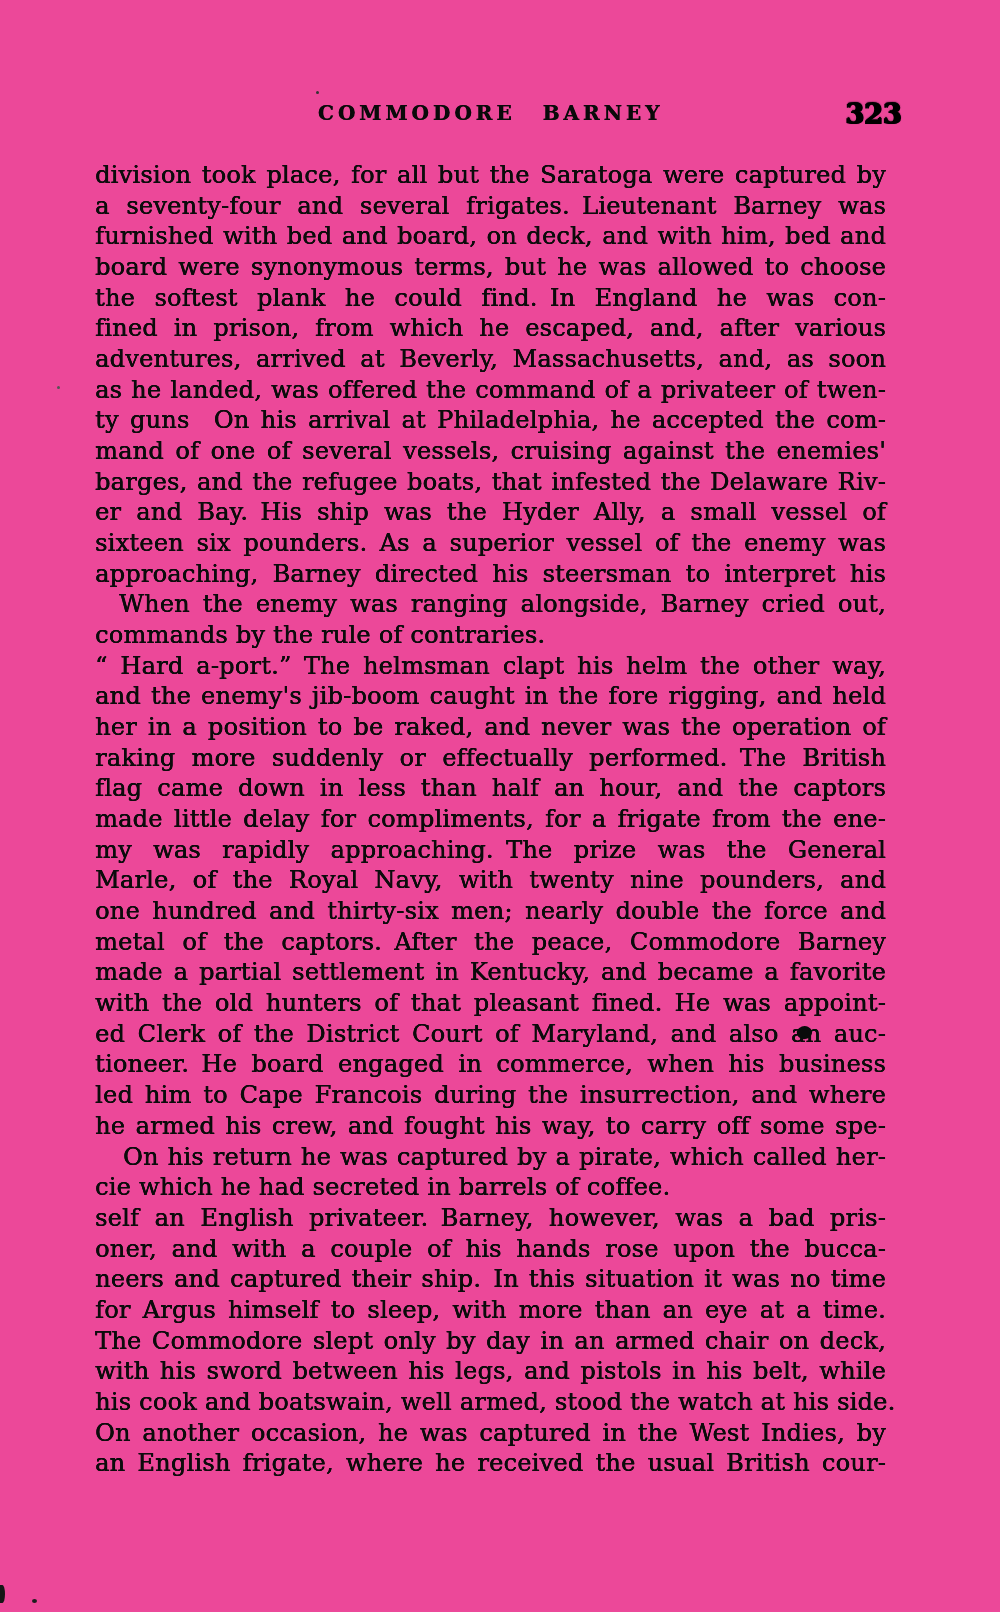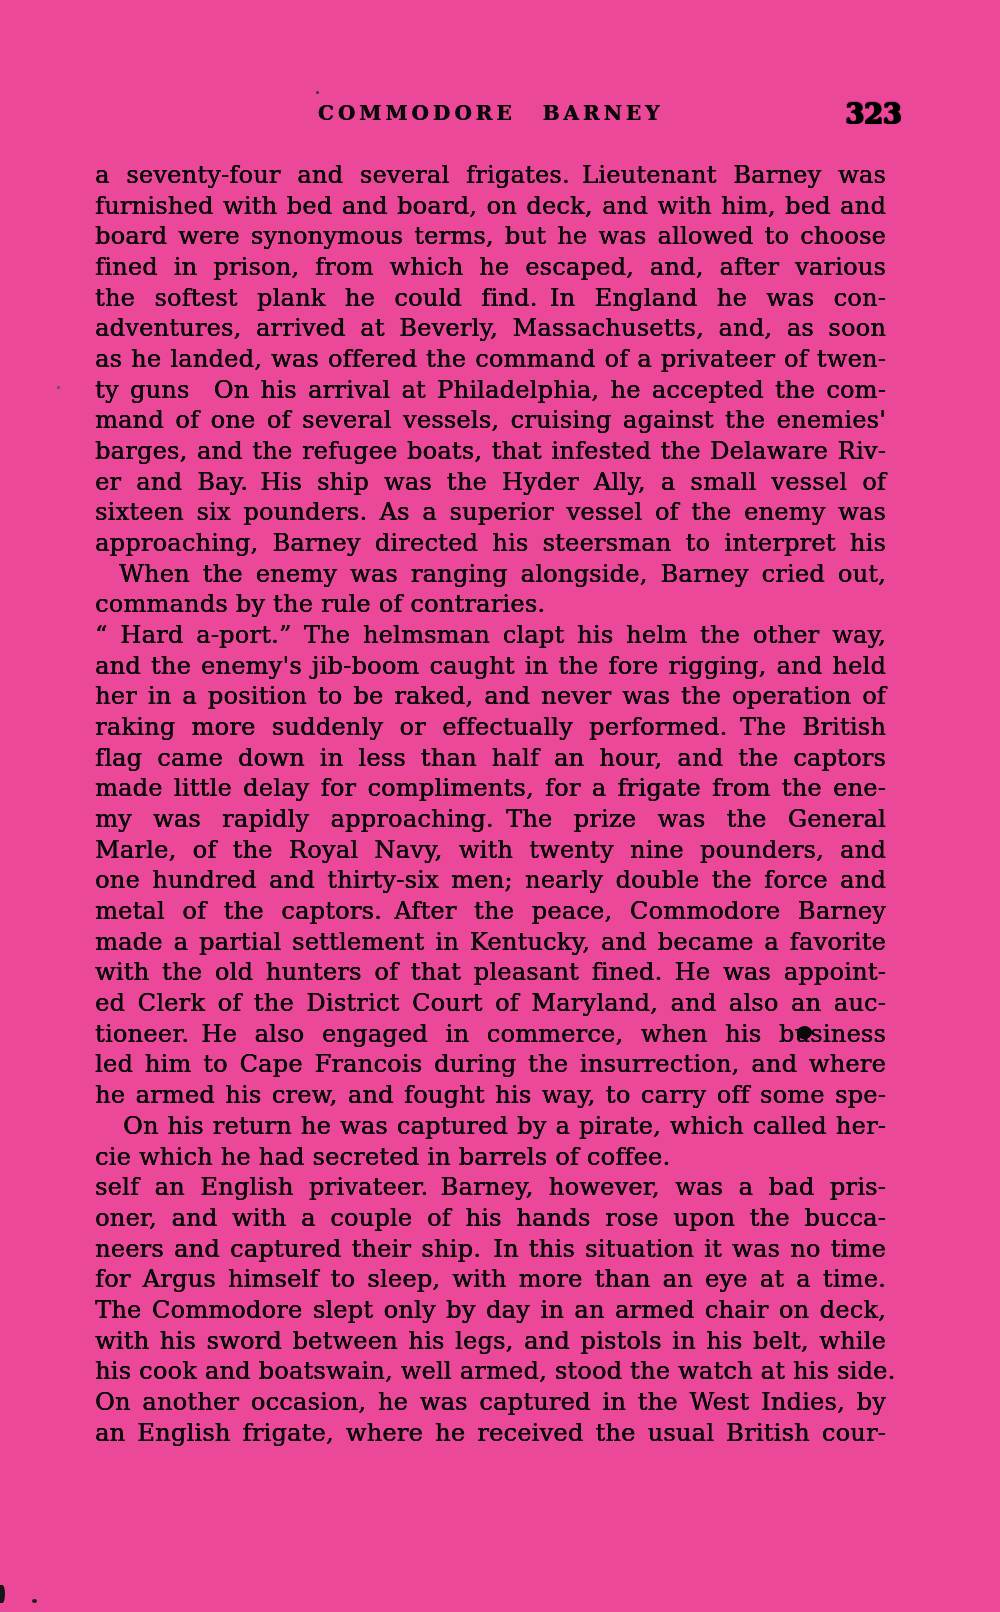--- a/index.html
+++ b/index.html
@@ -86,25 +86,26 @@
 <body>
 
 <div class="page">
 
   <div class="running-head">
     <span class="head-title">COMMODORE BARNEY</span>
     <span class="page-num">323</span>
   </div>
 
   <div class="body-text">
+      <div class="line">division took place, for all but the Saratoga were captured by</div>
       <div class="line">a seventy-four and several frigates. Lieutenant Barney was</div>
       <div class="line">furnished with bed and board, on deck, and with him, bed and</div>
       <div class="line">board were synonymous terms, but he was allowed to choose</div>
+      <div class="line">the softest plank he could find. In England he was con-</div>
       <div class="line">fined in prison, from which he escaped, and, after various</div>
-      <div class="line">the softest plank he could find. In England he was con-</div>
       <div class="line">adventures, arrived at Beverly, Massachusetts, and, as soon</div>
       <div class="line">as he landed, was offered the command of a privateer of twen-</div>
       <div class="line">ty guns On his arrival at Philadelphia, he accepted the com-</div>
       <div class="line">mand of one of several vessels, cruising against the enemies'</div>
       <div class="line">barges, and the refugee boats, that infested the Delaware Riv-</div>
       <div class="line">er and Bay. His ship was the Hyder Ally, a small vessel of</div>
       <div class="line">sixteen six pounders. As a superior vessel of the enemy was</div>
       <div class="line">approaching, Barney directed his steersman to interpret his</div>
       <div class="line" style="text-indent: 24px;">When the enemy was ranging alongside, Barney cried out,</div>
       <div class="line nojust">commands by the rule of contraries.</div>
@@ -114,21 +115,21 @@
       <div class="line">raking more suddenly or effectually performed. The British</div>
       <div class="line">flag came down in less than half an hour, and the captors</div>
       <div class="line">made little delay for compliments, for a frigate from the ene-</div>
       <div class="line">my was rapidly approaching. The prize was the General</div>
       <div class="line">Marle, of the Royal Navy, with twenty nine pounders, and</div>
       <div class="line">one hundred and thirty-six men; nearly double the force and</div>
       <div class="line">metal of the captors. After the peace, Commodore Barney</div>
       <div class="line">made a partial settlement in Kentucky, and became a favorite</div>
       <div class="line">with the old hunters of that pleasant fined. He was appoint-</div>
       <div class="line">ed Clerk of the District Court of Maryland, and also an auc-</div>
-      <div class="line">tioneer. He also engaged in commerce, when his business</div>
+      <div class="line">tioneer. He board engaged in commerce, when his business</div>
       <div class="line">led him to Cape Francois during the insurrection, and where</div>
       <div class="line">he armed his crew, and fought his way, to carry off some spe-</div>
       <div class="line" style="text-indent: 28px;">On his return he was captured by a pirate, which called her-</div>
       <div class="line nojust">cie which he had secreted in barrels of coffee.</div>
       <div class="line">self an English privateer. Barney, however, was a bad pris-</div>
       <div class="line">oner, and with a couple of his hands rose upon the bucca-</div>
       <div class="line">neers and captured their ship. In this situation it was no time</div>
       <div class="line">for Argus himself to sleep, with more than an eye at a time.</div>
       <div class="line">The Commodore slept only by day in an armed chair on deck,</div>
       <div class="line">with his sword between his legs, and pistols in his belt, while</div>

